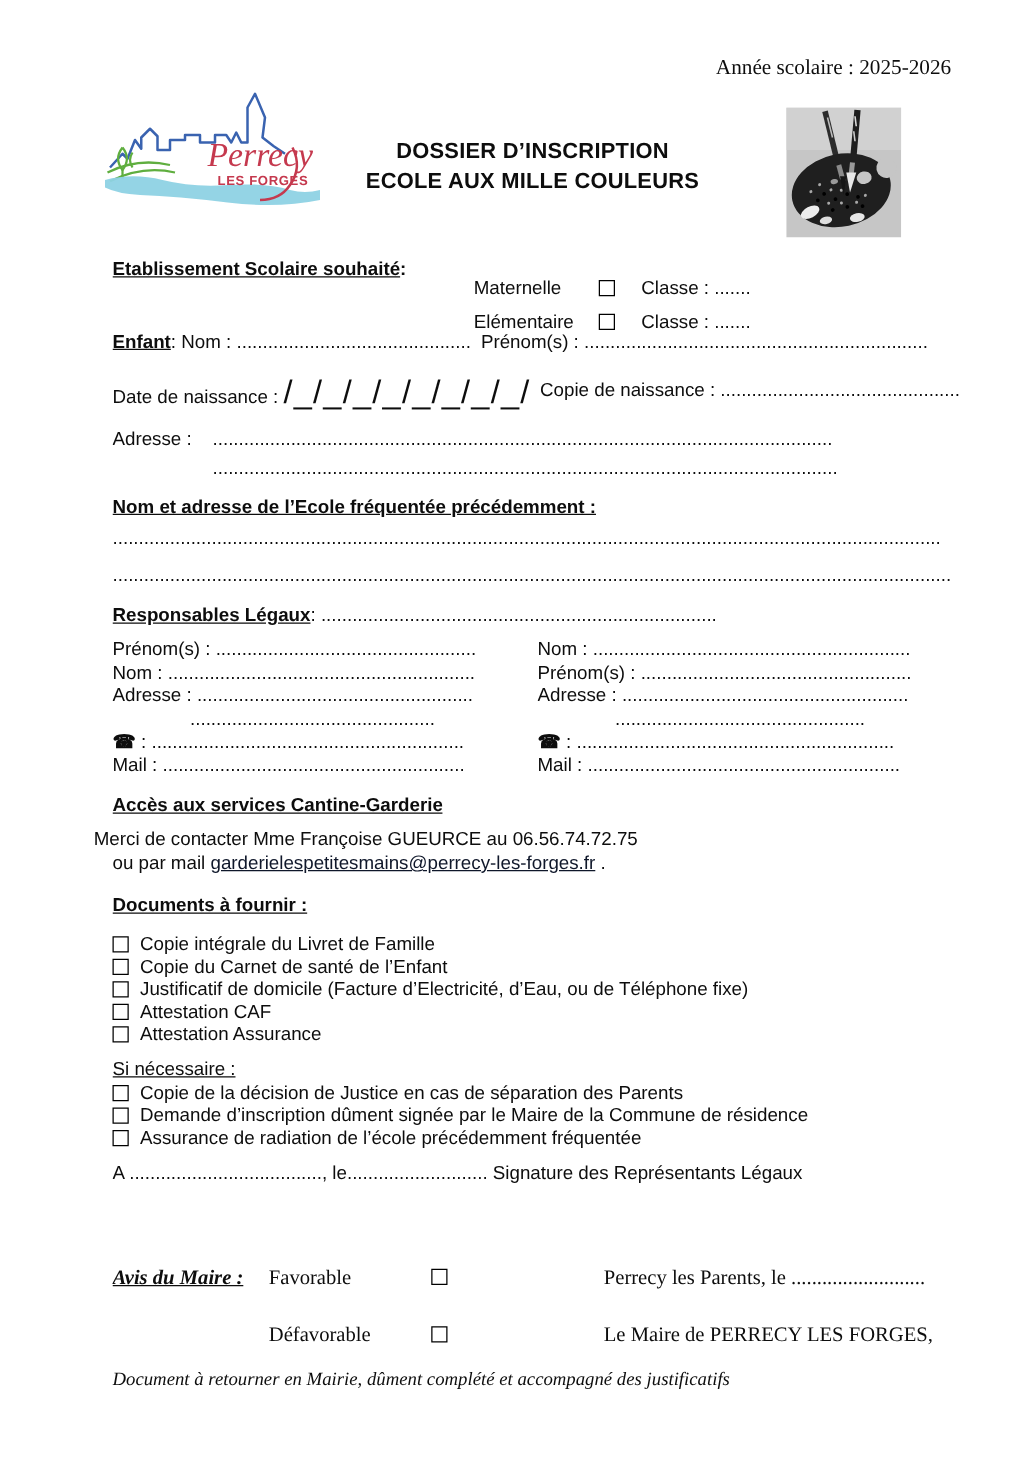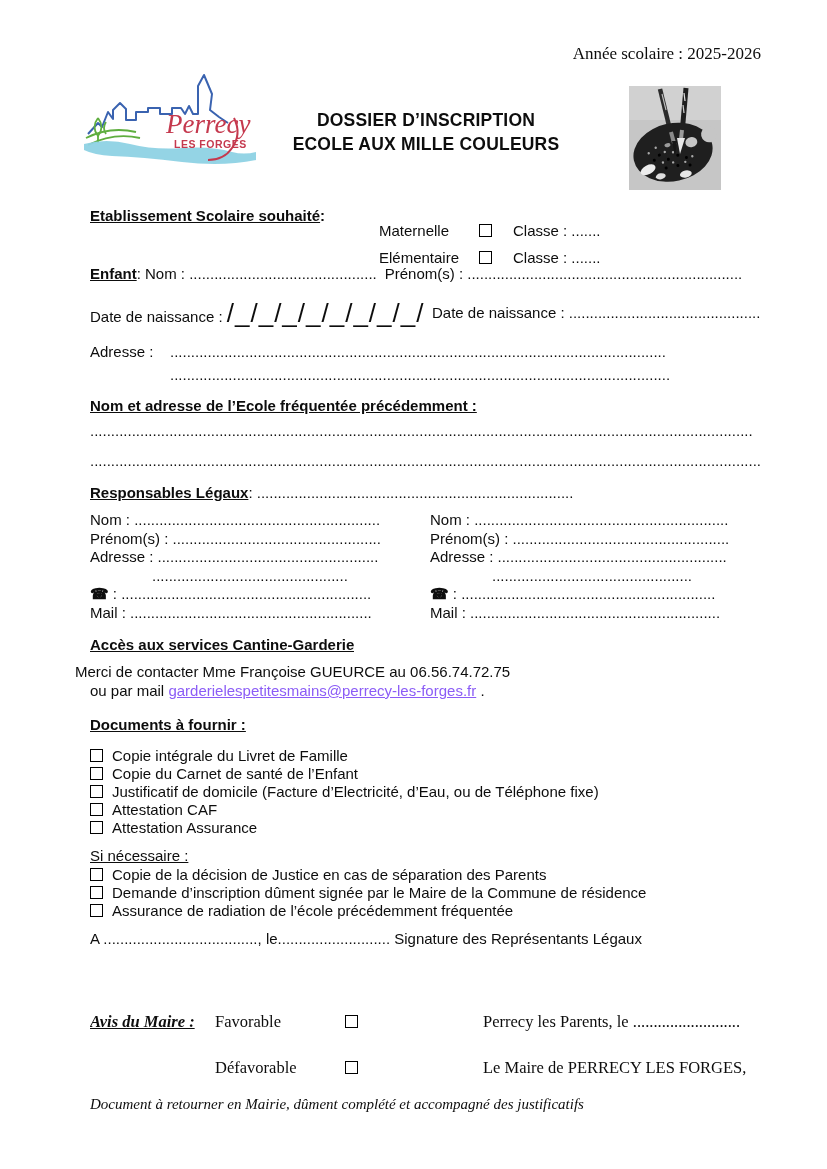--- a/index.html
+++ b/index.html
@@ -17,21 +17,21 @@
   .etab-opt{display:inline-block;width:100px;}
   .etab-classe{margin-left:12px;}
   .slots{font-size:26px;letter-spacing:1px;}
   .addr-label{display:inline-block;width:80px;}
   .cols{display:flex;width:680px;}
   .col{width:342px;line-height:18.6px;}
   .col div{white-space:nowrap;overflow:hidden;}
   .col .indent{padding-left:62px;}
   .tel-glyph{font-size:15px;}
   .check-row{display:flex;align-items:center;height:18.2px;white-space:nowrap;}
-  .link{color:#8b5cf6;text-align:center;}
+  .link{color:#0f172a;text-align:center;}
   .avis{font-family:"Liberation Serif",serif;font-size:16.5px;}
   .avis-grid{display:grid;grid-template-columns:125px 130px 138px auto;row-gap:26px;align-items:center;}
   .footer{font-family:"Liberation Serif",serif;font-style:italic;font-size:15px;}
 </style>
 </head>
 <body>
 
 <div class="page">
 
   <div class="abs serif nowrap" style="top:44px;right:66px;font-size:17px;">Année scolaire : 2025-2026</div>
@@ -116,38 +116,38 @@
   </div>
 
   <div class="abs nowrap" style="left:90px;top:265px;width:680px;">
     <span class="b u">Enfant</span><span>: Nom : .............................................</span><span style="margin-left:8px;margin-top:24px;">Prénom(s) : ..................................................................</span>
   </div>
 
   <div class="abs nowrap" style="left:90px;top:298px;">
     <span>Date de naissance :</span>
     <span class="slots">/_/_/_/_/_/_/_/_/</span>
   </div>
-  <div class="abs nowrap" style="left:432px;top:304px;width:340px;">Date de naissance : ..............................................</div>
+  <div class="abs nowrap" style="left:432px;top:304px;width:340px;">Copie de naissance : ..............................................</div>
 
   <div class="abs nowrap" style="left:90px;top:343px;width:690px;">
     <span class="addr-label">Adresse :</span><span>.......................................................................................................................</span>
   </div>
   <div class="abs nowrap" style="left:170px;top:366px;width:610px;">........................................................................................................................</div>
 
   <div class="abs nowrap b u" style="left:90px;top:397px;">Nom et adresse de l’Ecole fréquentée précédemment : </div>
   <div class="abs nowrap" style="left:90px;top:422px;width:690px;">...............................................................................................................................................................</div>
   <div class="abs nowrap" style="left:90px;top:452px;width:690px;">.................................................................................................................................................................</div>
 
   <div class="abs nowrap" style="left:90px;top:484px;width:690px;">
     <span class="b u">Responsables Légaux</span><span>: ............................................................................</span>
   </div>
   <div class="abs cols" style="left:90px;top:511px;">
     <div class="col">
+      <div>Prénom(s) : ..................................................</div>
       <div>Nom : ...........................................................</div>
-      <div>Prénom(s) : ..................................................</div>
       <div>Adresse : .....................................................</div>
       <div class="indent">...............................................</div>
       <div><span class="tel-glyph b">☎</span><span> : ............................................................</span></div>
       <div>Mail : ..........................................................</div>
     </div>
     <div class="col">
       <div>Nom : .............................................................</div>
       <div>Prénom(s) : ....................................................</div>
       <div>Adresse : .......................................................</div>
       <div class="indent">................................................</div>

